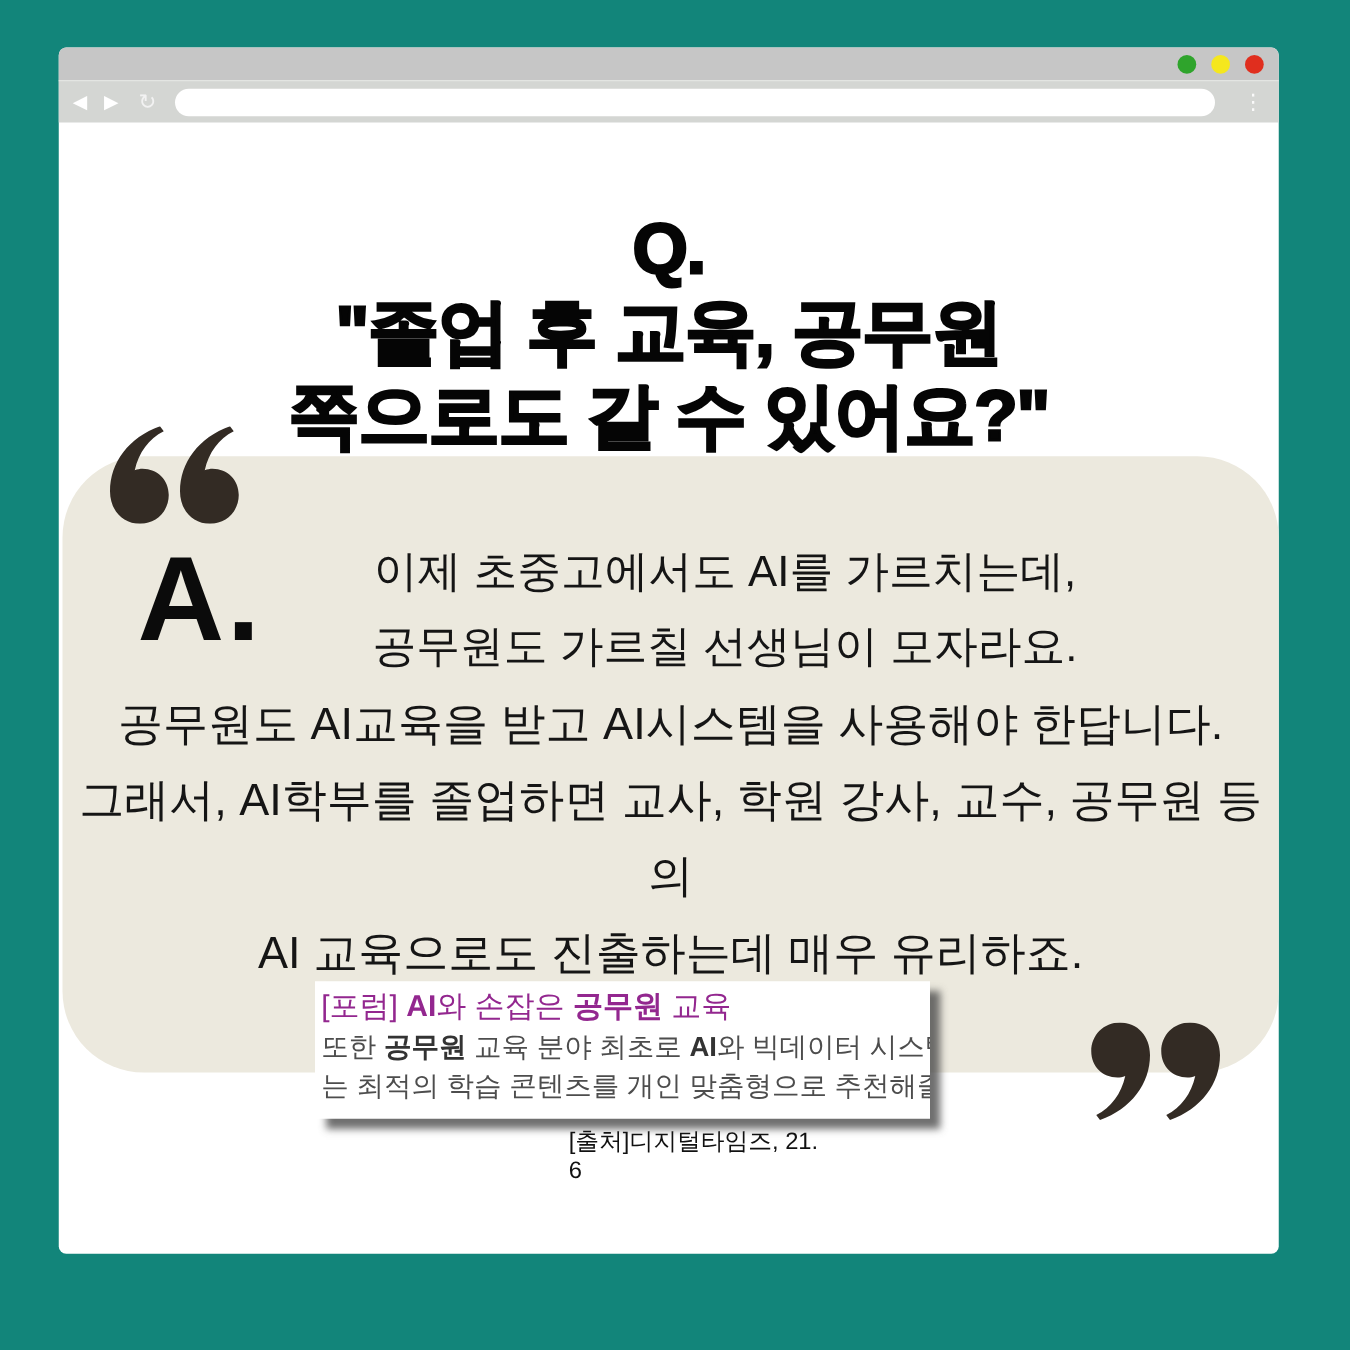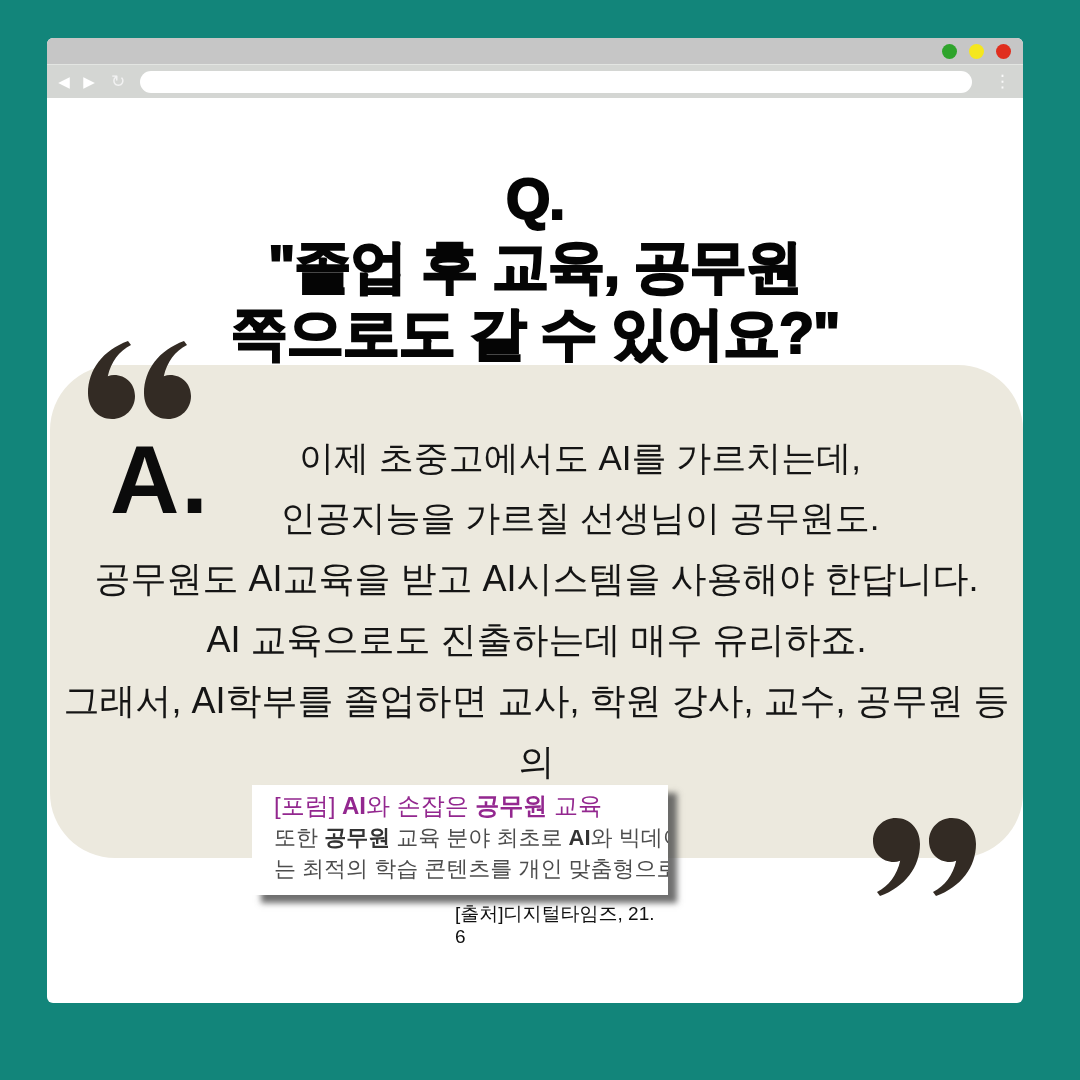--- a/index.html
+++ b/index.html
@@ -149,24 +149,24 @@
     width:953px;
     text-align:center;
     font-size:36px;
     line-height:61px;
     font-weight:400;
     color:var(--answer-text);
   }
   .clipping{
     position:absolute;
     left:205px; top:747px;
-    width:416px; height:110px;
+    width:492px; height:110px;
     background:#ffffff;
     box-shadow:9px 8px 6px rgba(75,75,75,0.8);
-    padding:5px 0 0 22px;
+    padding:5px 0 0 5px;
     overflow:hidden;
     white-space:nowrap;
   }
   .clipping-title{
     font-size:24px;
     line-height:32px;
     color:var(--clipping-title);
     font-weight:400;
   }
   .clipping-body{
@@ -232,27 +232,27 @@
         <path d="M42 0 C17 9 2 29 2 52 C2 67 12 78 26 78 C39 78 49 68 49 55 C49 43 40 34 28 34 C26 34 24 34.4 21.8 35.2 C25 21 33 10 45 4 Z"></path>
         <path d="M42 0 C17 9 2 29 2 52 C2 67 12 78 26 78 C39 78 49 68 49 55 C49 43 40 34 28 34 C26 34 24 34.4 21.8 35.2 C25 21 33 10 45 4 Z" transform="translate(56,0)"></path>
       </g>
     </svg>
   </div>
 
   <div class="answer-label">A.</div>
 
   <div class="answer-lines-top">
     <div>이제 초중고에서도 AI를 가르치는데,</div>
-    <div>인공지능을 가르칠 선생님이 공무원도.</div>
+    <div>공무원도 가르칠 선생님이 모자라요.</div>
   </div>
 
   <div class="answer-lines-bottom">
     <div>공무원도 AI교육을 받고 AI시스템을 사용해야 한답니다.</div>
+    <div>그래서, AI학부를 졸업하면 교사, 학원 강사, 교수, 공무원 등의</div>
     <div>AI 교육으로도 진출하는데 매우 유리하죠.</div>
-    <div>그래서, AI학부를 졸업하면 교사, 학원 강사, 교수, 공무원 등의</div>
   </div>
 
   <div class="clipping">
     <div class="clipping-title"><span data-b="0">[포럼] </span><span data-b="1">AI</span><span data-b="0">와 손잡은 </span><span data-b="1">공무원</span><span data-b="0"> 교육</span></div>
     <div class="clipping-body"><span data-b="0">또한 </span><span data-b="1">공무원</span><span data-b="0"> 교육 분야 최초로 </span><span data-b="1">AI</span><span data-b="0">와 빅데이터 시스템</span></div>
     <div class="clipping-body"><span data-b="0">는 최적의 학습 콘텐츠를 개인 맞춤형으로 추천해줄</span></div>
   </div>
 
   <div class="source-block">
     <div>[출처]디지털타임즈, 21.</div>

